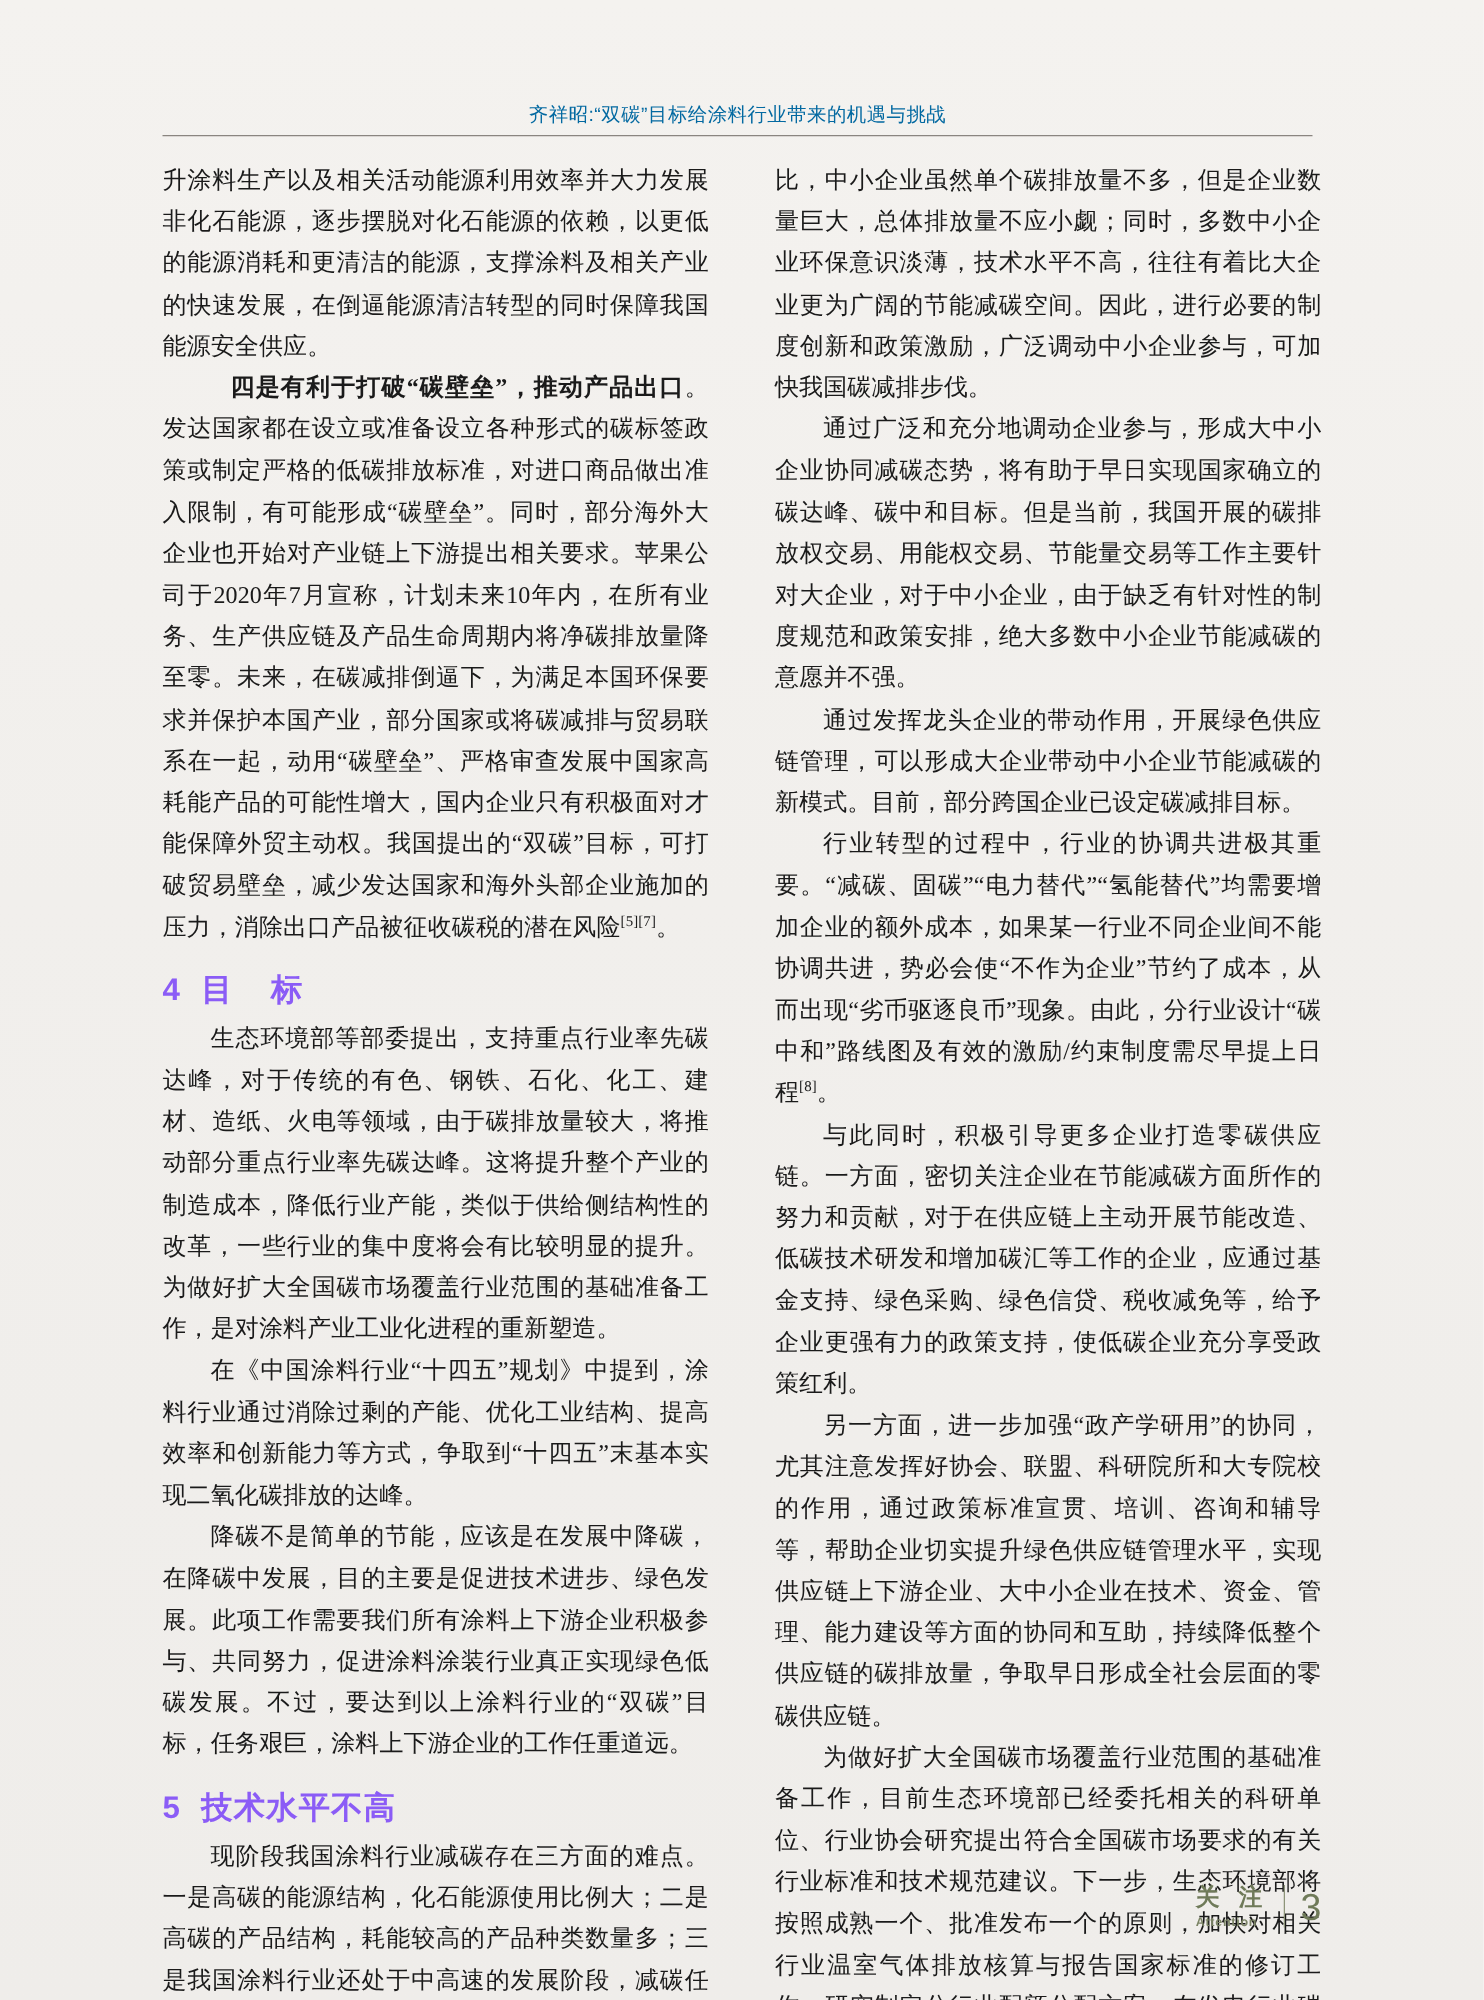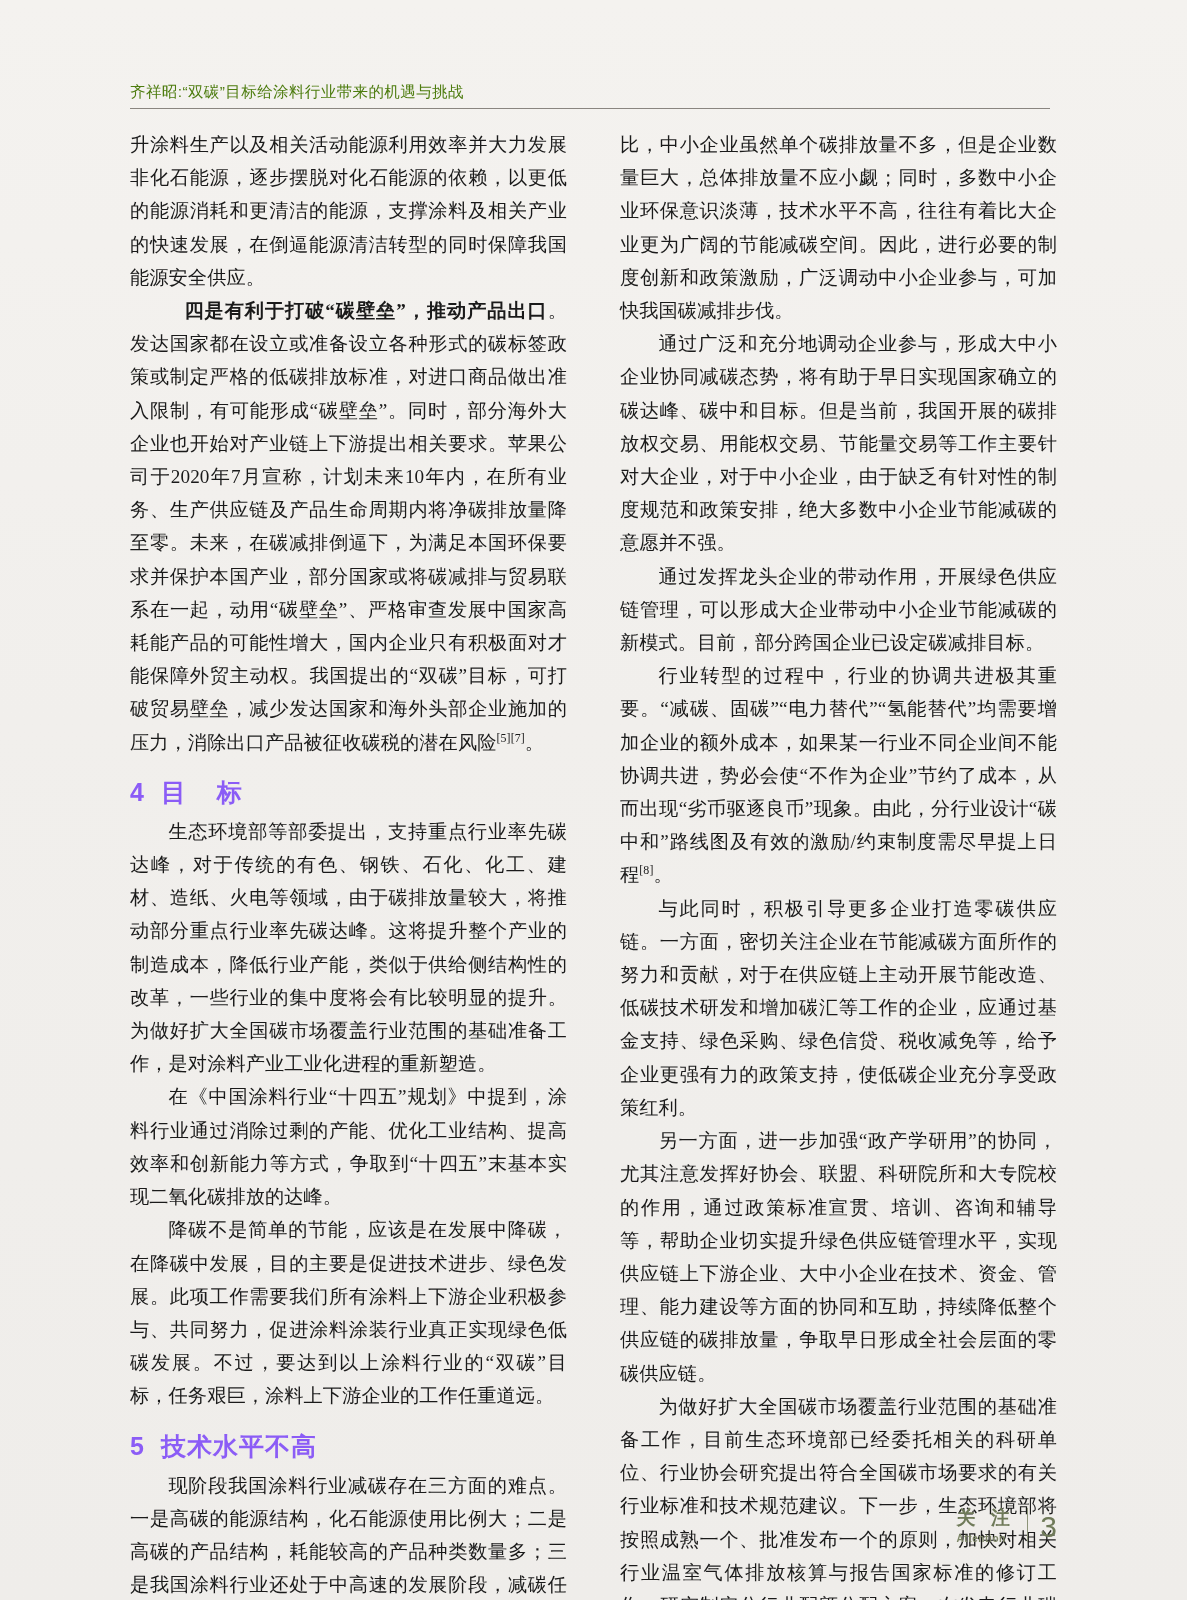--- a/index.html
+++ b/index.html
@@ -22,23 +22,23 @@
     width: 1187px; height: 1600px;
     background: linear-gradient(180deg, #f4f2ef 0%, #f1efec 45%, #efedea 100%);
   }
 
   
   .header {
     position: absolute;
     left: 130px;
     top: 82px;
     width: 920px;
-    text-align: left;
+    text-align: center;
     font-size: 15.5px;
-    color: #4d7c0f;
+    color: #0369a1;
     letter-spacing: 0.4px;
     font-family: "Liberation Sans", "DejaVu Sans", sans-serif;
   }
   .header-rule {
     position: absolute;
     left: 130px;
     top: 108px;
     width: 920px;
     height: 1px;
     background: #8a8580;

